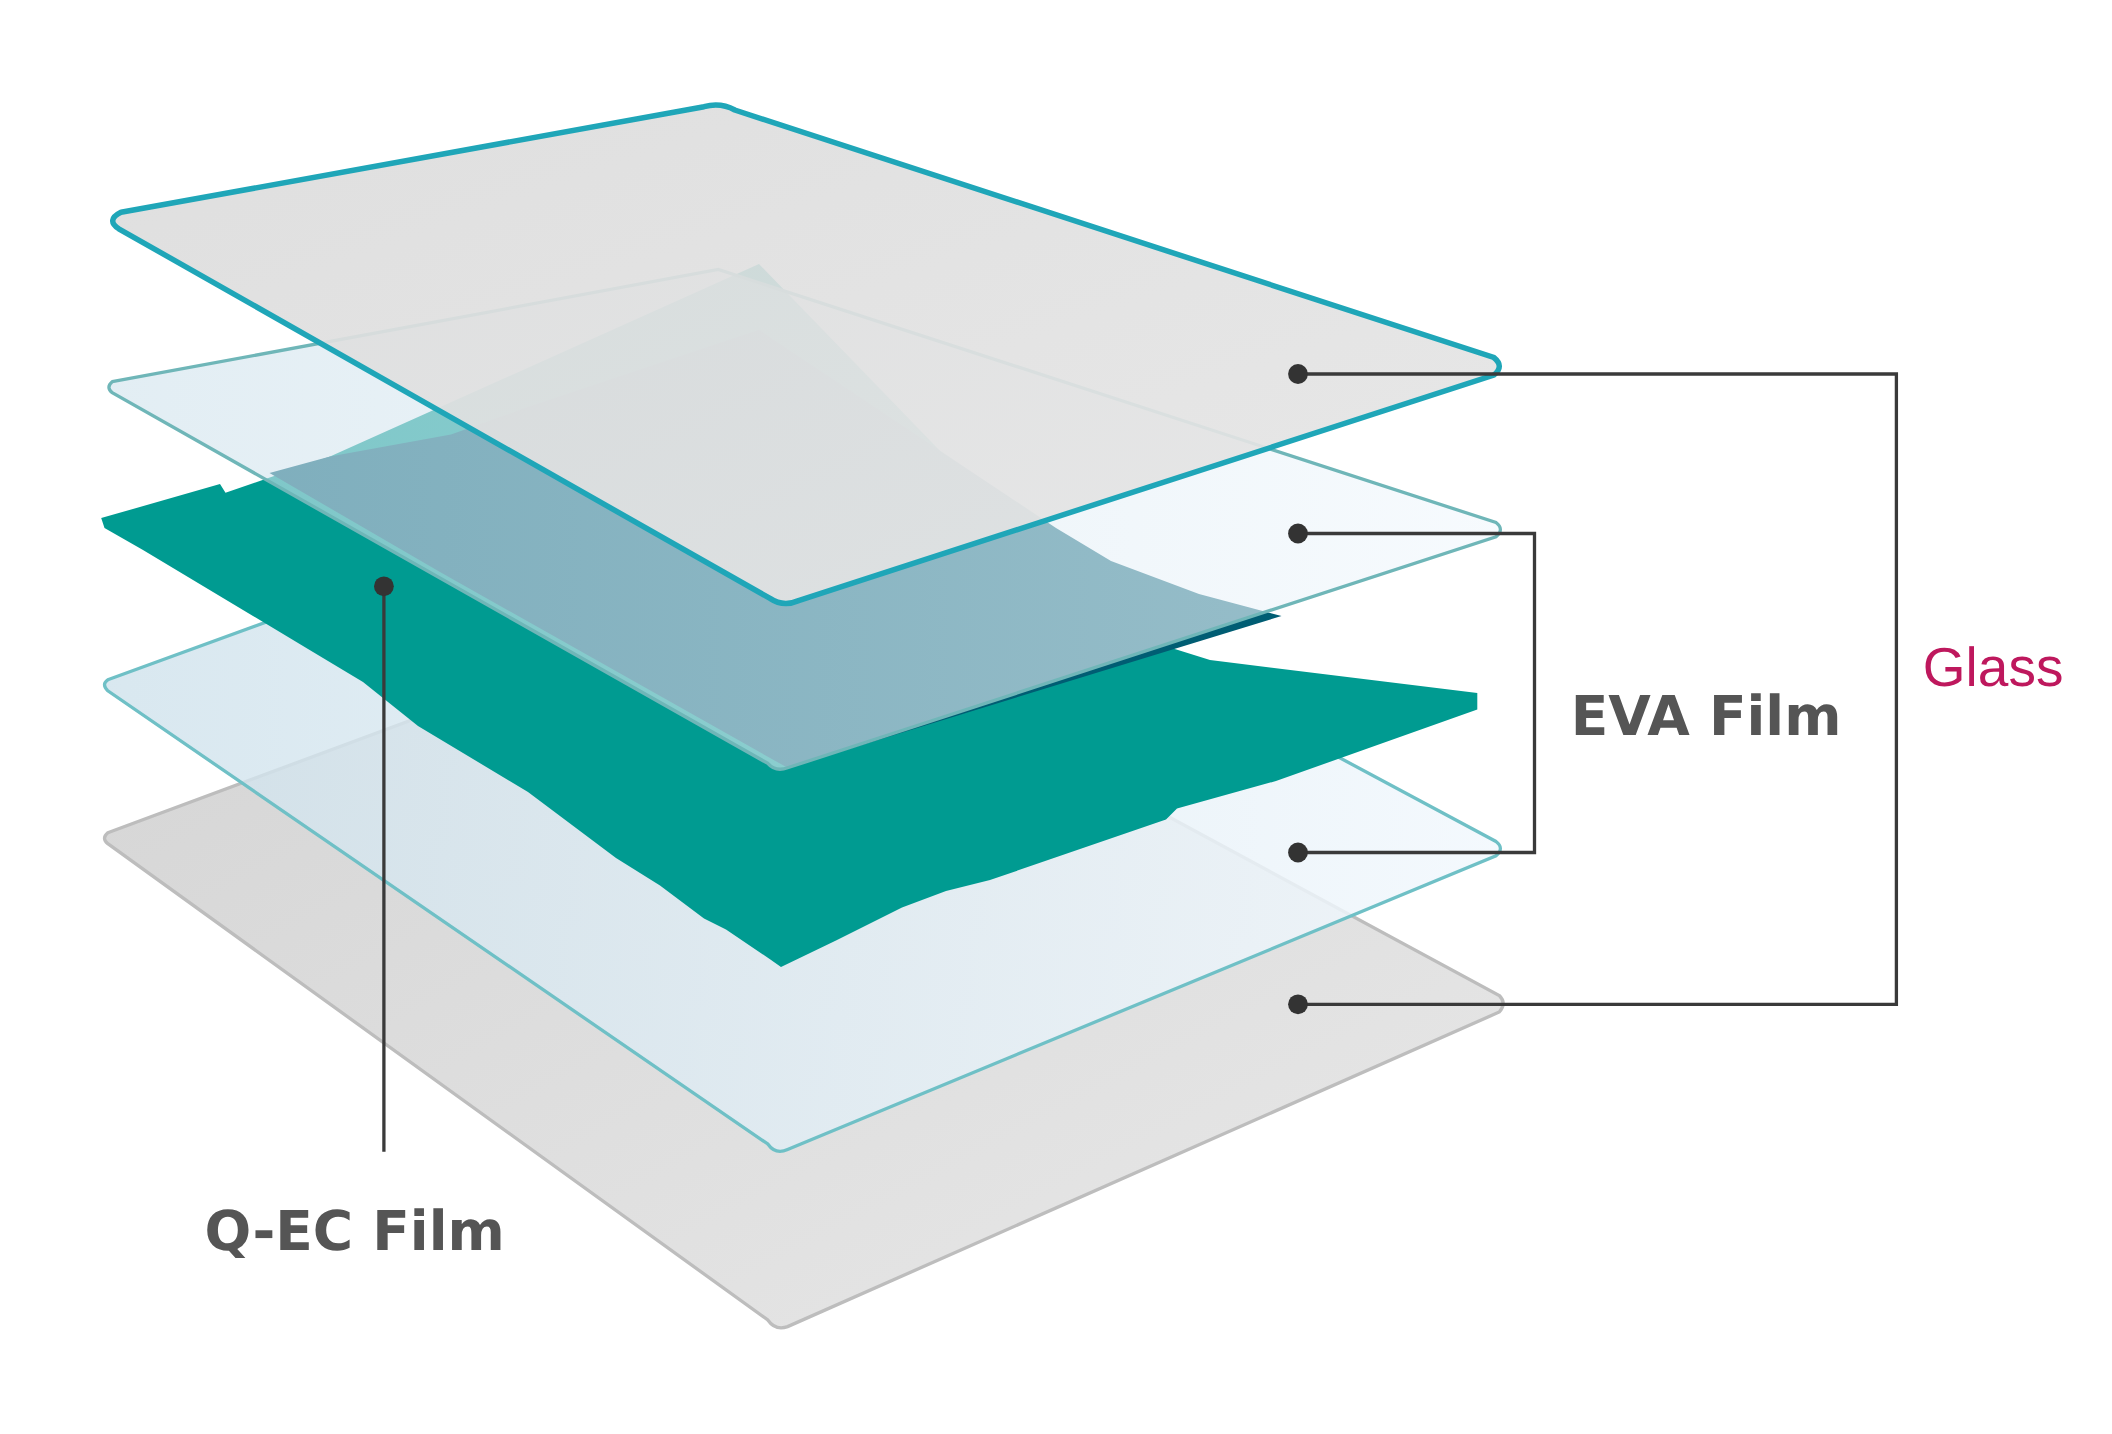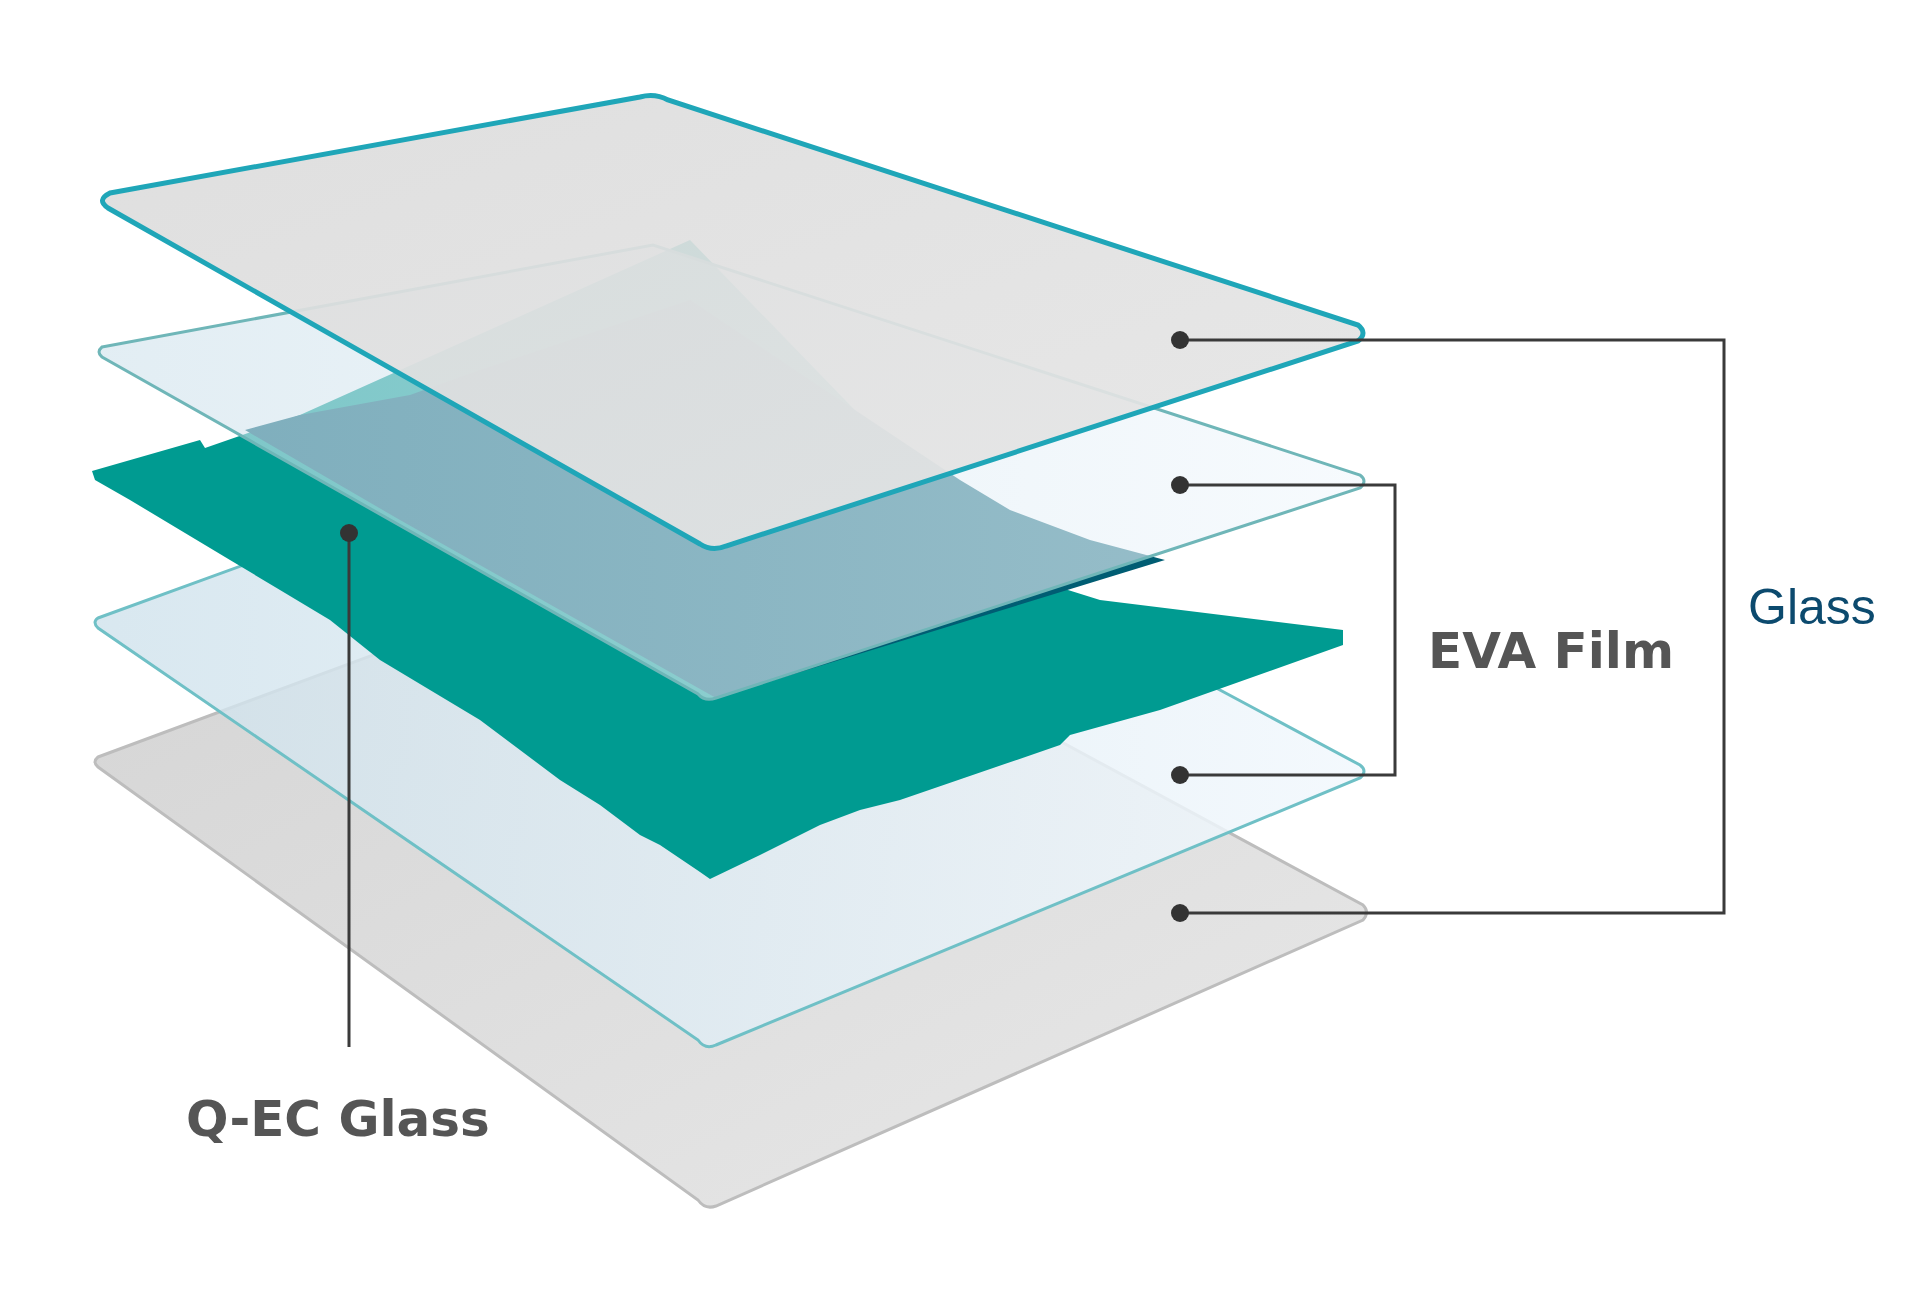--- a/index.html
+++ b/index.html
@@ -1,19 +1,19 @@
 <!DOCTYPE html>
 <html><head>
 <meta charset="utf-8">
 <style>
   html, body { margin:0; padding:0; background:#ffffff; }
   body { width:1920px; height:1304px; position:relative; overflow:hidden; font-family:"DejaVu Sans", sans-serif; }
   svg { position:absolute; left:0; top:0; }
   .label { position:absolute; color:#555555; font-weight:bold; font-size:50px; white-space:nowrap; font-family:"DejaVu Sans", sans-serif; }
-  .label.glass { font-weight:normal; color:#0c4a6e; font-size:50px; font-family:"Liberation Sans", sans-serif; }
+  .label.glass { font-weight:normal; color:#be185d; font-size:50px; font-family:"Liberation Sans", sans-serif; }
 </style>
 </head>
 <body>
 
 <svg width="1920" height="1304" viewBox="0 0 1920 1304">
   <defs>
     <linearGradient id="gBottom" x1="0" y1="0" x2="1" y2="1">
       <stop offset="0" stop-color="#d4d4d4"></stop>
       <stop offset="1" stop-color="#e8e8e8"></stop>
     </linearGradient>
@@ -50,13 +50,13 @@
   </g>
   <circle cx="1180" cy="485" r="9" fill="#333333"></circle>
   <circle cx="1180" cy="775" r="9" fill="#333333"></circle>
 
   <line x1="349" y1="533" x2="349" y2="1047" stroke="#3a3a3a" stroke-width="3"></line>
   <circle cx="349" cy="533" r="9" fill="#333333"></circle>
 </svg>
 
 <div class="label" style="left:1428px; top:602px;margin-top:20px;">EVA Film</div>
 <div class="label glass" style="left:1748px; top:578px;">Glass</div>
-<div class="label" style="left:186px; top:1090px;">Q-EC Glass</div>
+<div class="label" style="left:186px; top:1090px;">Q-EC Film</div>
 
 </body></html>

